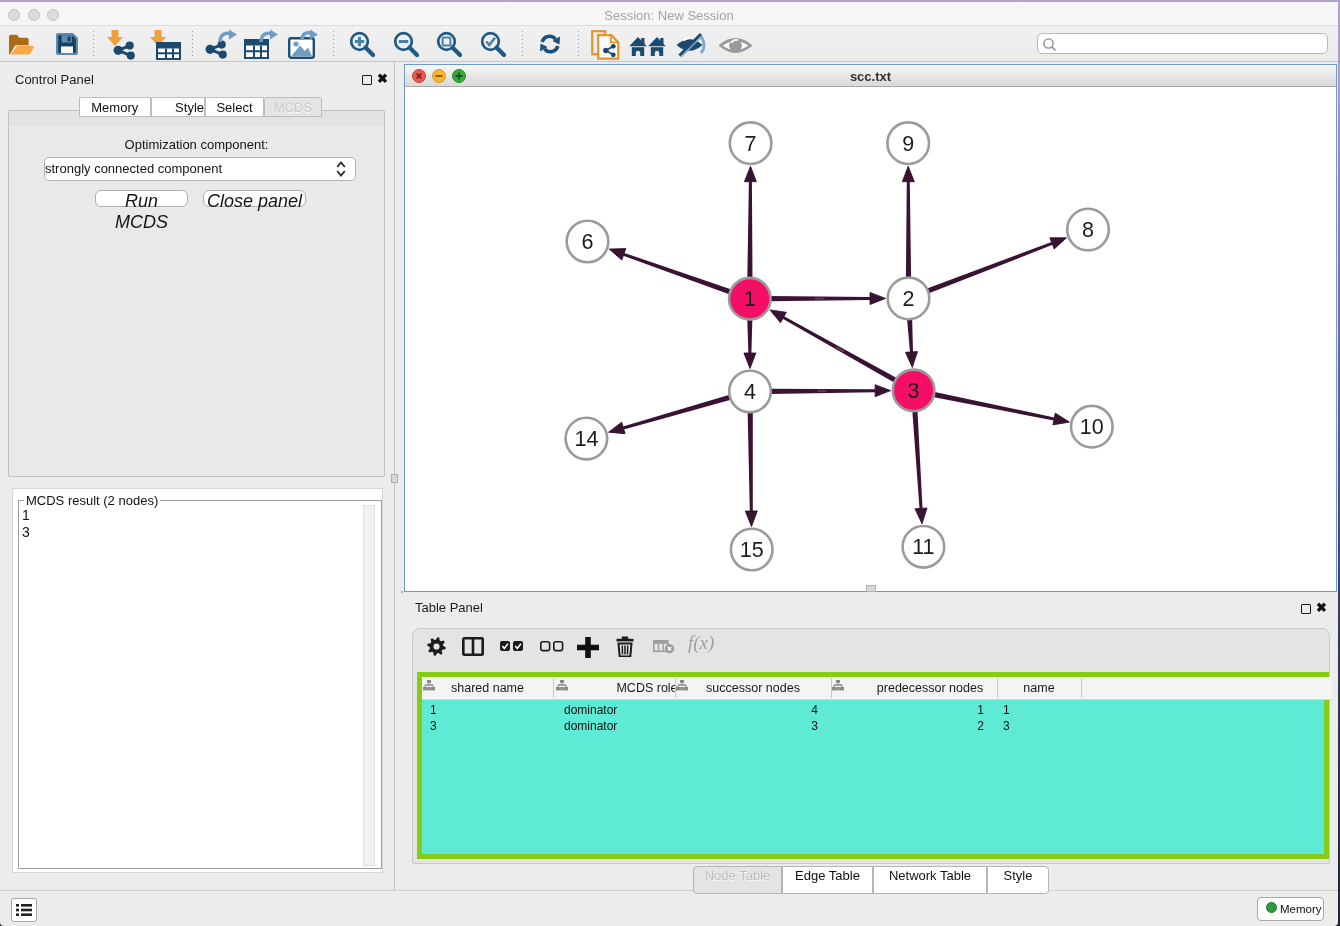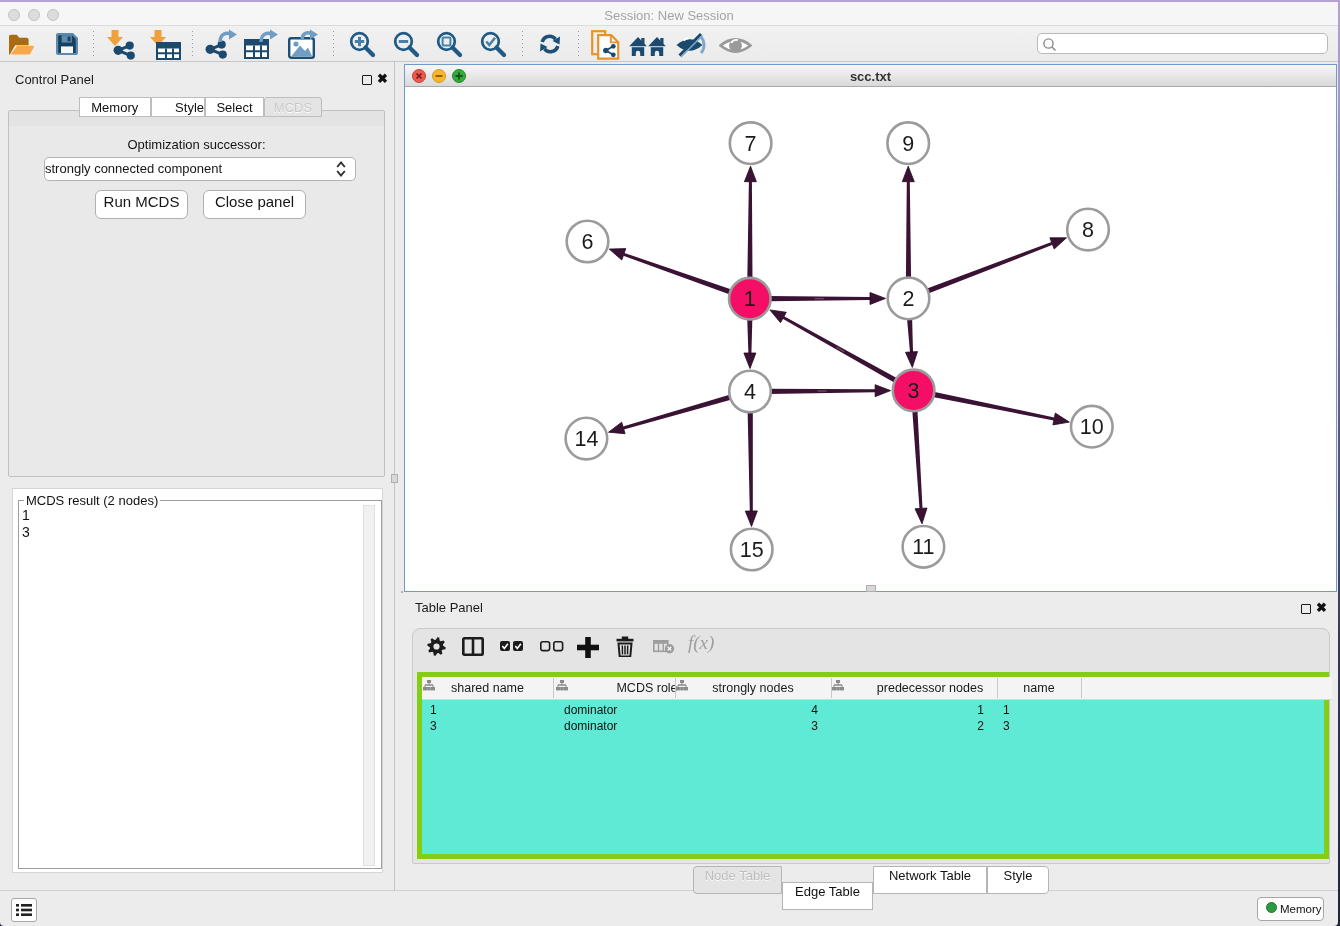--- a/index.html
+++ b/index.html
@@ -24,22 +24,22 @@
   .panel-title{font-size:13px;color:#1c1c1c;}
   .float-ic{position:absolute;width:8px;height:8px;border:1.6px solid #1a1a1a;border-radius:1px;box-sizing:content-box;}
   .close-x{position:absolute;font-size:13px;font-weight:bold;color:#111;}
   .tab{position:absolute;top:97px;height:20px;z-index:3;box-sizing:border-box;border:1px solid #bdbdbd;
     background:#fff;font-size:13px;color:#111;text-align:center;line-height:19px;}
   #tabpanel{left:8px;top:110px;width:377px;height:367px;background:#e9e9e9;
     border:1px solid #c0c0c0;box-sizing:border-box;border-radius:2px;}
   #optlabel{left:8px;top:137px;width:377px;text-align:center;font-size:13px;color:#141414;}
   #combo{left:44px;top:157px;width:312px;height:24px;background:#fff;border:1px solid #b4b4b4;
     border-radius:5px;box-sizing:border-box;font-size:13px;color:#151515;line-height:22px;padding-left:0;}
-  .btn{position:absolute;top:190px;height:29px;background:#fff;border:1px solid #b0b0b0;
-    border-radius:6px;box-sizing:border-box;font-size:15px;color:#151515;text-align:center;line-height:21px;}
+  .btn{position:absolute;top:190px;height:17px;background:#fff;border:1px solid #b0b0b0;
+    border-radius:6px;box-sizing:border-box;font-size:18px;color:#151515;text-align:center;line-height:21px;font-style:italic;}
   #resultpanel{left:12px;top:488px;width:371px;height:385px;background:#fff;border:1px solid #d6d6d6;box-sizing:border-box;}
   #groupbox{left:18px;top:500px;width:364px;height:369px;border:1px solid #9e9e9e;box-sizing:border-box;}
   #grouplabel{left:24px;top:493px;background:#fff;font-size:13px;color:#111;padding:0 2px;}
   #mcdstextX{left:22px;top:507px;font-size:14px;color:#111;line-height:16.5px;}
   #cpscroll{left:363px;top:505px;width:12px;height:361px;background:#f1f1f1;border:1px solid #e0e0e0;box-sizing:border-box;}
   .splitter-h{position:absolute;background:#d8d8d8;border:1px solid #b0b0b0;box-sizing:border-box;}
   
   #statusbar{left:0;top:890px;width:1337.5px;height:34px;border-top:1px solid #d0d0d0;}
   #listbtn{left:11px;top:898px;width:26px;height:24px;background:#fdfdfd;border:1px solid #a8a8a8;border-radius:3px;box-sizing:border-box;}
   #membtn{left:1257px;top:897px;width:67px;height:24px;background:#fdfdfd;border:1px solid #a8a8a8;border-radius:4px;box-sizing:border-box;font-size:12px;color:#111;}
@@ -195,21 +195,21 @@
 <div class="abs panel-title" style="left:15px;top:72px;">Control Panel</div>
 <div class="abs float-ic" style="left:362px;top:75px;"></div>
 <div class="abs close-x" style="left:377px;top:71px;">✖</div>
 <div class="tab" style="left:78.5px;width:72.5px;">Memory</div>
 <div class="tab" style="left:151px;width:54px;text-align:right;">Style</div>
 <div class="tab" style="left:205px;width:59px;">Select</div>
 <div class="tab" style="left:264px;width:58px;background:#e4e4e4;color:#c9c9c9;
   border-radius:3px 3px 0 0;text-shadow:0 1px 0 #fafafa;">MCDS</div>
 <div class="abs" id="tabpanel"></div>
 <div class="abs" style="left:9px;top:111px;width:375px;height:15px;background:#e3e3e3;"></div>
-<div class="abs" id="optlabel">Optimization successor:</div>
+<div class="abs" id="optlabel">Optimization component:</div>
 <div class="abs" id="combo">strongly connected component</div>
 <svg class="abs" style="left:334px;top:160px;" width="14" height="18" viewBox="0 0 14 18">
  <path d="M3.2 7 L7 2.5 L10.8 7" fill="none" stroke="#2e2e2e" stroke-width="1.9"></path>
  <path d="M3.2 11 L7 15.5 L10.8 11" fill="none" stroke="#2e2e2e" stroke-width="1.9"></path>
 </svg>
 <div class="btn" style="left:95px;width:93px;">Run MCDS</div>
 <div class="btn" style="left:203px;width:103px;">Close panel</div>
 <div class="abs" id="resultpanel"></div>
 <div class="abs" id="groupbox"></div>
 <div class="abs" id="grouplabel">MCDS result (2 nodes)</div>
@@ -345,21 +345,21 @@
     <line x1="5.5" y1="1" x2="5.5" y2="11" stroke="#9e9e9e" stroke-width="1.4"></line>
     <line x1="10.2" y1="1" x2="10.2" y2="11" stroke="#9e9e9e" stroke-width="1.4"></line>
     <circle cx="16.5" cy="8.7" r="4.7" fill="#9e9e9e"></circle>
     <path d="M14.8 7 l3.4 3.4 M18.2 7 l-3.4 3.4" stroke="#fff" stroke-width="1.3"></path>
   </svg>
 <div class="abs" style="left:688px;top:632px;font-family:'Liberation Serif',serif;font-style:italic;font-size:19px;color:#9e9e9e;">f(x)</div>
 <div class="abs" id="tbl">
   <div id="tblhead"></div>
   <div class="th" style="left:0px;width:131px;">shared name</div>
   <div class="th" style="left:131px;width:122px;padding-left:33px;">MCDS role</div>
-  <div class="th" style="left:253px;width:156px;">strongly nodes</div>
+  <div class="th" style="left:253px;width:156px;">successor nodes</div>
   <div class="th" style="left:409px;width:166px;margin-left:16px;">predecessor nodes</div>
   <div class="th" style="left:575px;width:84px;">name</div>
   <div class="thsep" style="left:131px;"></div>
   <div class="thsep" style="left:253px;"></div>
   <div class="thsep" style="left:409px;"></div>
   <div class="thsep" style="left:575px;"></div>
   <div class="thsep" style="left:659px;"></div>
   <div class="td" style="left:8px;top:25px;">1</div>
   <div class="td" style="left:142px;top:25px;">dominator</div>
   <div class="td" style="left:253px;top:25px;width:143px;text-align:right;">4</div>
@@ -393,15 +393,15 @@
     <rect x="4.2" y="7" width="3.6" height="3.4" fill="#8a8a8a"></rect>
   </svg>
 <svg class="abs" style="left:832px;top:680px;" width="12" height="11" viewBox="0 0 12 11">
     <rect x="4" y="0" width="4" height="3" fill="#8a8a8a"></rect>
     <path d="M6 3 v2 M2 7 v-2 h8 v2 M2 5 h8" fill="none" stroke="#8a8a8a" stroke-width="1"></path>
     <rect x="0" y="7" width="4" height="3.4" fill="#8a8a8a"></rect>
     <rect x="8" y="7" width="4" height="3.4" fill="#8a8a8a"></rect>
     <rect x="4.2" y="7" width="3.6" height="3.4" fill="#8a8a8a"></rect>
   </svg>
 <div class="btab" style="left:693px;width:89px;background:#e4e4e4;color:#bdbdbd;border-radius:4px 0 0 4px;text-shadow:0 1px 0 #fafafa;">Node Table</div>
-<div class="btab" style="left:782px;width:91px;margin-top:16px;">Edge Table</div>
+<div class="btab" style="left:782px;width:91px;">Edge Table</div>
 <div class="btab" style="left:873px;width:114px;">Network Table</div>
 <div class="btab" style="left:987px;width:62px;border-radius:0 4px 4px 0;">Style</div>
 
 </body></html>

